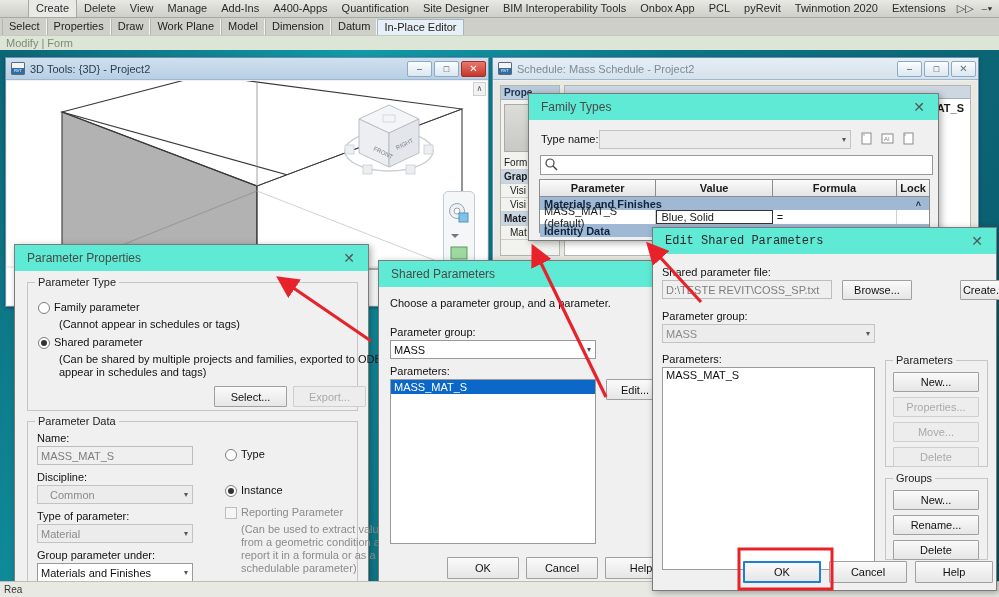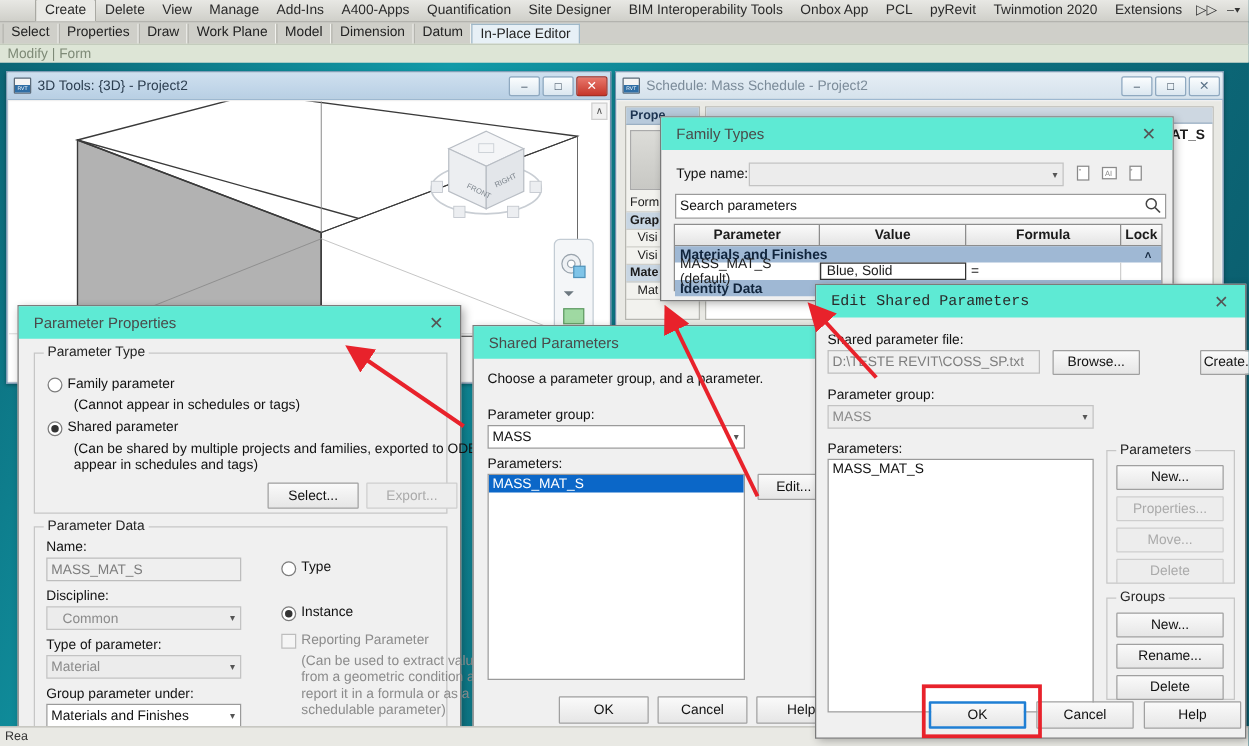--- a/index.html
+++ b/index.html
@@ -339,21 +339,20 @@
     </span>
     <span>
       <svg width="15" height="15" viewBox="0 0 15 15">
           <rect x="3" y="2" width="9" height="11" fill="#fff" stroke="#8a8a8a"></rect>
           <text x="3" y="7" font-size="5" fill="#8a8a8a">*</text>
         </svg>
     </span>
   </div>
 
   <div class="tf" style="left:11px; top:61px; width:393px; height:20px;">
-    <span style="flex:1">Search parameters</span>
     <span>
       <svg width="14" height="14" viewBox="0 0 14 14">
           <circle cx="6" cy="6" r="4" fill="none" stroke="#444" stroke-width="1.2"></circle>
           <line x1="9" y1="9" x2="13" y2="13" stroke="#444" stroke-width="1.4"></line>
         </svg>
     </span>
   </div>
 
   <div id="ft-table">
     <div id="ft-thead">

